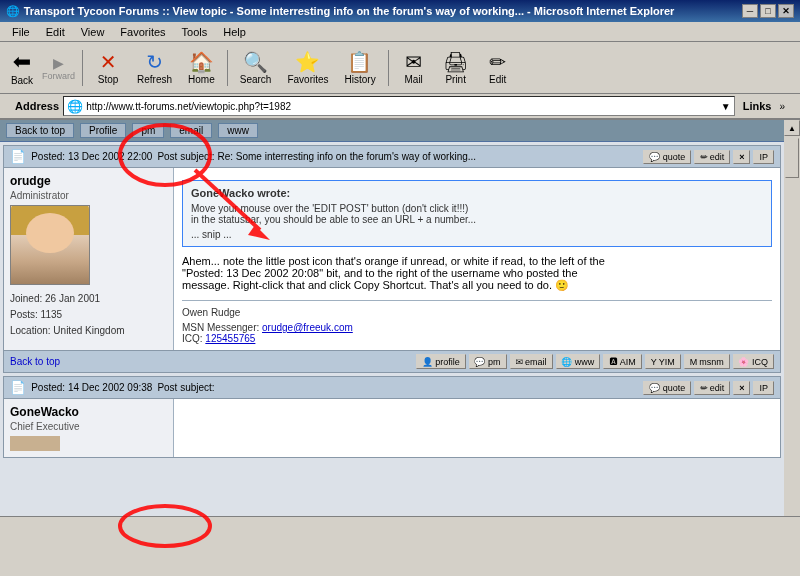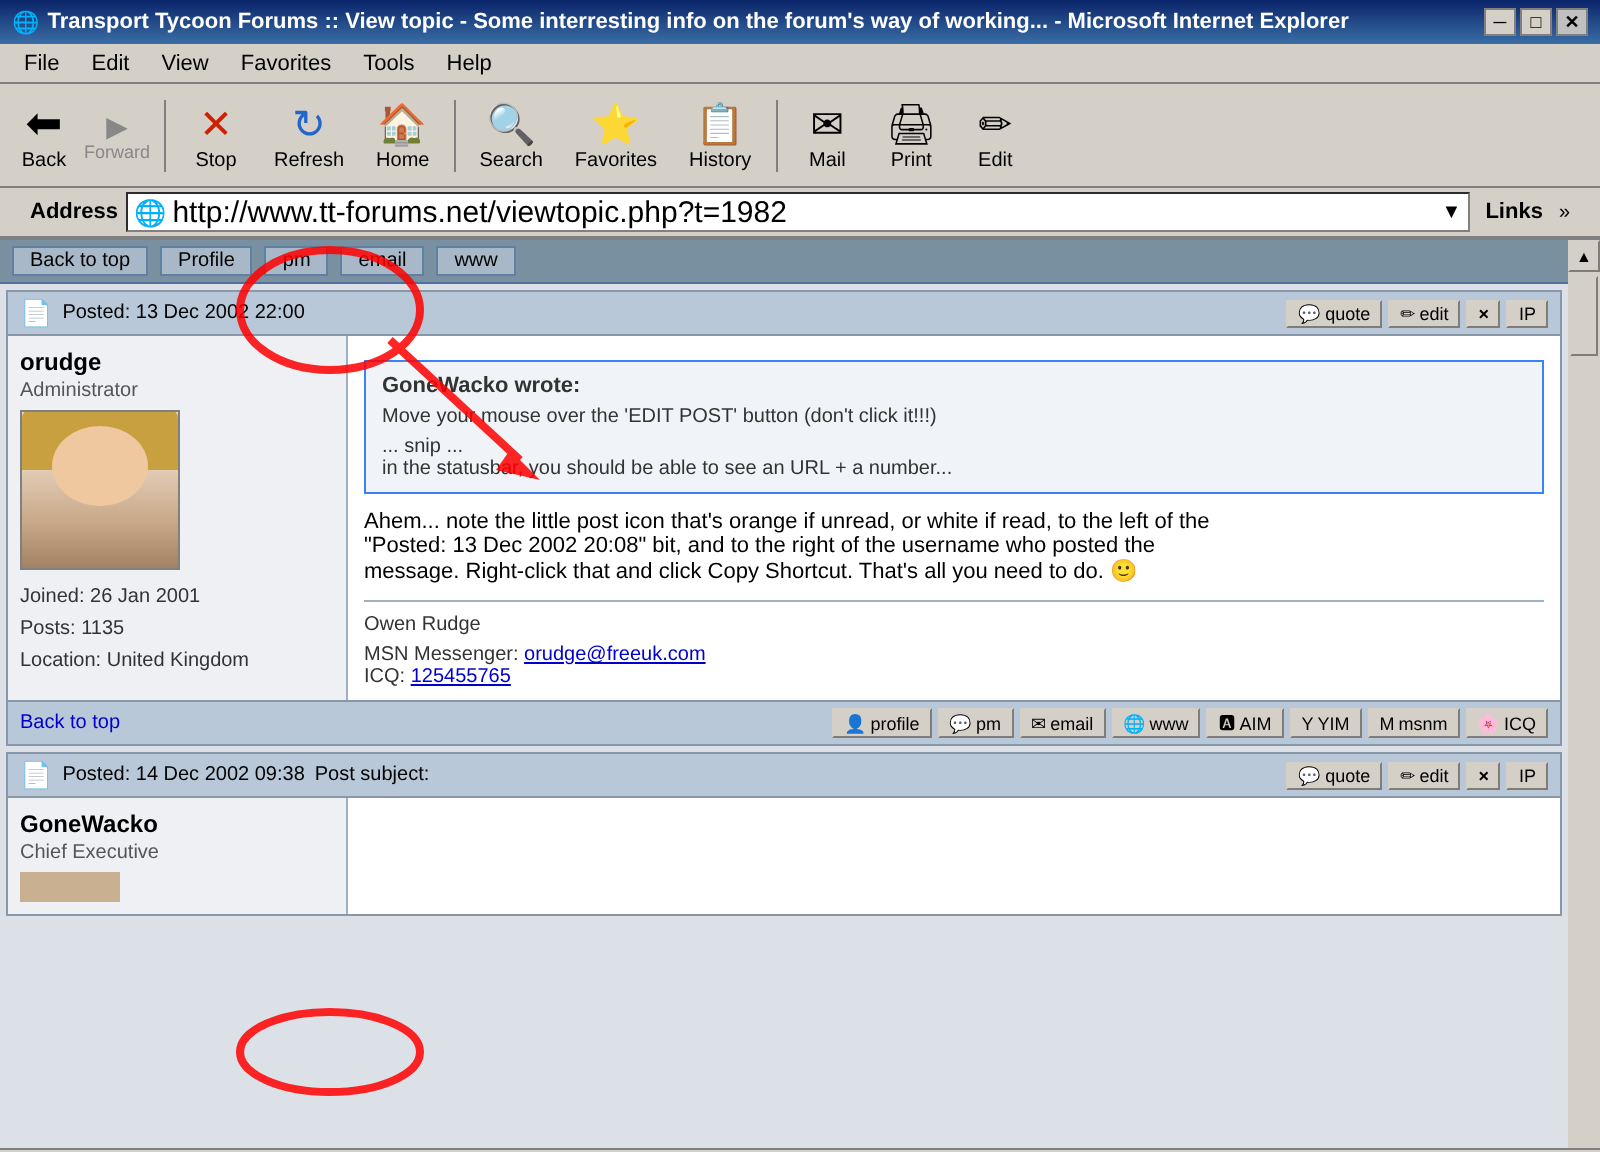--- a/index.html
+++ b/index.html
@@ -273,46 +273,47 @@
     <div class="tool-btn">
       <span style="font-size:20px;">✏</span>
       <span>Edit</span>
     </div>
   </div>
 
   <div class="address-bar">
     <span class="address-label">Address</span>
     <div style="display:flex; align-items:center; flex:1; background:white; border:1px inset #808080; height:20px; padding: 0 3px;">
       <span style="font-size:13px; margin-right:3px;">🌐</span>
-      <input type="text" style="border: none; outline: none; font-size: 15px; flex: 1 1 0%; background: transparent;" value="http://www.tt-forums.net/viewtopic.php?t=1982">
+      <input type="text" style="border: none; outline: none; font-size: 10px; flex: 1 1 0%; background: transparent;" value="http://www.tt-forums.net/viewtopic.php?t=1982">
       <span style="font-size:10px; margin-left:3px;">▼</span>
     </div>
     <span class="links-btn">Links</span>
     <span style="font-size:10px;">»</span>
   </div>
 
-  <div style="display:flex; height:454px; overflow:hidden;">
+  <div style="display:flex; height:396px; overflow:hidden;">
 
     <div style="flex:1; background:#dce1e8; overflow:hidden;">
 
       <div style="background:#7890a0; padding:3px 6px; display:flex; gap:6px; border-bottom:1px solid #5070a0;">
         <button class="nav-btn">Back to top</button>
         <button class="nav-btn">Profile</button>
         <button class="nav-btn">pm</button>
         <button class="nav-btn">email</button>
         <button class="nav-btn">www</button>
       </div>
 
       <div style="background:#dce1e8; padding:3px;">
         <div style="background:white; border:1px solid #8898a8;">
 
           <div style="background:#b8c8d8; padding:3px 6px; display:flex; align-items:center; justify-content:space-between; border-bottom:1px solid #8898a8;">
             <div style="display:flex; align-items:center; gap:5px;">
               <span style="color:#cc8800; font-size:13px;">📄</span>
               <span style="font-size:10px;">Posted: 13 Dec 2002 22:00</span>
+              <span style="font-size:10px;">Post subject: Re: Some interresting info on the forum's way of working...</span>
             </div>
             <div style="display:flex; gap:3px; align-items:center;">
               <button class="action-btn">
                 <span style="font-size:9px;">💬</span>
                 <span>quote</span>
               </button>
               <button class="action-btn">
                 <span style="font-size:9px;">✏</span>
                 <span>edit</span>
               </button>
@@ -340,22 +341,22 @@
                 <div>Posts: 1135</div>
                 <div>Location: United Kingdom</div>
               </div>
             </div>
 
             <div style="flex:1; padding:6px 8px; font-size:11px;">
 
               <div class="quote-box">
                 <div class="quote-author">GoneWacko wrote:</div>
                 <div>Move your mouse over the 'EDIT POST' button (don't click it!!!)</div>
+                <div>in the statusbar, you should be able to see an URL + a number...</div>
                 <div style="margin-top:4px;">... snip ...</div>
-                <div>in the statusbar, you should be able to see an URL + a number...</div>
               </div>
 
               <div style="margin-top:8px;">
                 <div>Ahem... note the little post icon that's orange if unread, or white if read, to the left of the</div>
                 <div>"Posted: 13 Dec 2002 20:08" bit, and to the right of the username who posted the</div>
                 <div>message. Right-click that and click Copy Shortcut. That's all you need to do. 🙂</div>
               </div>
 
               <div class="post-sig">
                 <div>Owen Rudge</div>

